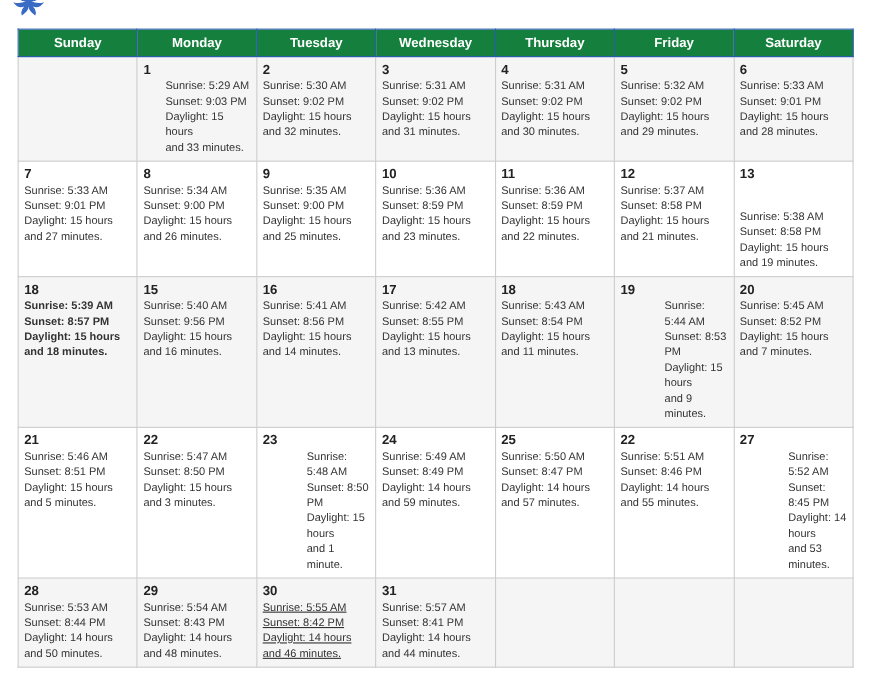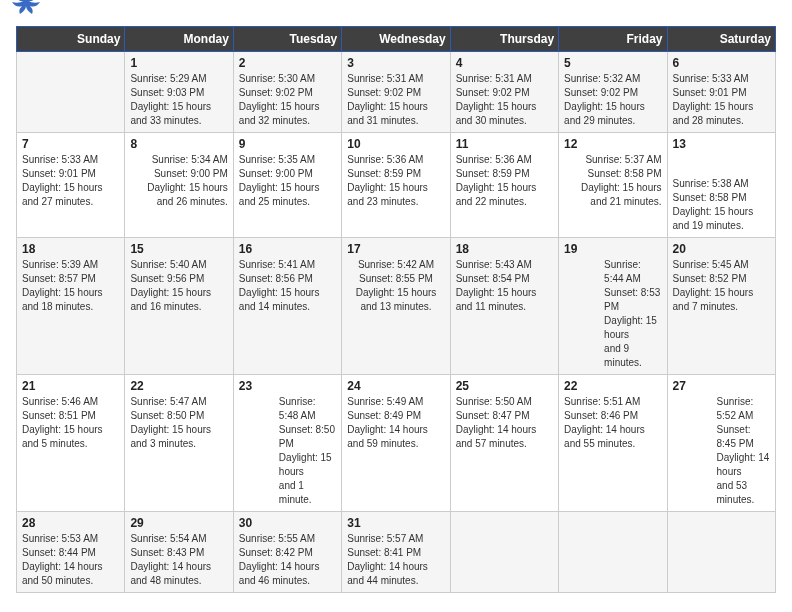--- a/index.html
+++ b/index.html
@@ -32,24 +32,24 @@
     .location {
       font-size: 14px;
       color: #555;
     }
     .calendar {
       width: 100%;
       border-collapse: collapse;
       font-size: 11px;
     }
     .calendar th {
-      background: #404040;
+      background: #15803d;
       color: #fff;
       padding: 5px 4px;
-      text-align: right;
+      text-align: center;
       font-size: 12px;
       font-weight: bold;
       border: 1px solid #2a5ab4;
     }
     .calendar td {
       border: 1px solid #ccc;
       vertical-align: top;
       padding: 4px 5px;
       width: 108px;
       min-height: 80px;
@@ -105,21 +105,21 @@
         <th>Thursday</th>
         <th>Friday</th>
         <th>Saturday</th>
       </tr>
   </thead>
   <tbody id="calendar-body">
   <tr class="row-shaded">
         <td class="empty-cell"></td>
         <td>
           <span class="day-number">1</span>
-          <div class="day-info" style="white-space: pre-line;">Sunrise: 5:29 AM
+          <div class="day-info" style="white-space: pre-line; margin-left: 20px;">Sunrise: 5:29 AM
 Sunset: 9:03 PM
 Daylight: 15 hours
 and 33 minutes.</div>
         </td>
         <td>
           <span class="day-number">2</span>
           <div class="day-info" style="white-space: pre-line;">Sunrise: 5:30 AM
 Sunset: 9:02 PM
 Daylight: 15 hours
 and 32 minutes.</div>
@@ -156,21 +156,21 @@
       <tr>
         <td>
           <span class="day-number">7</span>
           <div class="day-info" style="white-space: pre-line;">Sunrise: 5:33 AM
 Sunset: 9:01 PM
 Daylight: 15 hours
 and 27 minutes.</div>
         </td>
         <td>
           <span class="day-number">8</span>
-          <div class="day-info" style="white-space: pre-line; text-align: right;">Sunrise: 5:34 AM
+          <div class="day-info" style="white-space: pre-line;">Sunrise: 5:34 AM
 Sunset: 9:00 PM
 Daylight: 15 hours
 and 26 minutes.</div>
         </td>
         <td>
           <span class="day-number">9</span>
           <div class="day-info" style="white-space: pre-line;">Sunrise: 5:35 AM
 Sunset: 9:00 PM
 Daylight: 15 hours
 and 25 minutes.</div>
@@ -184,58 +184,58 @@
         </td>
         <td>
           <span class="day-number">11</span>
           <div class="day-info" style="white-space: pre-line;">Sunrise: 5:36 AM
 Sunset: 8:59 PM
 Daylight: 15 hours
 and 22 minutes.</div>
         </td>
         <td>
           <span class="day-number">12</span>
-          <div class="day-info" style="white-space: pre-line; text-align: right;">Sunrise: 5:37 AM
+          <div class="day-info" style="white-space: pre-line;">Sunrise: 5:37 AM
 Sunset: 8:58 PM
 Daylight: 15 hours
 and 21 minutes.</div>
         </td>
         <td>
           <span class="day-number">13</span>
           <div class="day-info" style="white-space: pre-line; margin-top: 26px;">Sunrise: 5:38 AM
 Sunset: 8:58 PM
 Daylight: 15 hours
 and 19 minutes.</div>
         </td>
       </tr>
       <tr class="row-shaded">
         <td>
           <span class="day-number">18</span>
-          <div class="day-info" style="white-space: pre-line;">Sunrise: 5:39 AM
+          <div class="day-info" style="white-space: pre-line; font-weight: bold;">Sunrise: 5:39 AM
 Sunset: 8:57 PM
 Daylight: 15 hours
 and 18 minutes.</div>
         </td>
         <td>
           <span class="day-number">15</span>
           <div class="day-info" style="white-space: pre-line;">Sunrise: 5:40 AM
 Sunset: 9:56 PM
 Daylight: 15 hours
 and 16 minutes.</div>
         </td>
         <td>
           <span class="day-number">16</span>
           <div class="day-info" style="white-space: pre-line;">Sunrise: 5:41 AM
 Sunset: 8:56 PM
 Daylight: 15 hours
 and 14 minutes.</div>
         </td>
         <td>
           <span class="day-number">17</span>
-          <div class="day-info" style="white-space: pre-line; text-align: center;">Sunrise: 5:42 AM
+          <div class="day-info" style="white-space: pre-line;">Sunrise: 5:42 AM
 Sunset: 8:55 PM
 Daylight: 15 hours
 and 13 minutes.</div>
         </td>
         <td>
           <span class="day-number">18</span>
           <div class="day-info" style="white-space: pre-line;">Sunrise: 5:43 AM
 Sunset: 8:54 PM
 Daylight: 15 hours
 and 11 minutes.</div>
@@ -316,21 +316,21 @@
         </td>
         <td>
           <span class="day-number">29</span>
           <div class="day-info" style="white-space: pre-line;">Sunrise: 5:54 AM
 Sunset: 8:43 PM
 Daylight: 14 hours
 and 48 minutes.</div>
         </td>
         <td>
           <span class="day-number">30</span>
-          <div class="day-info" style="white-space: pre-line;">Sunrise: 5:55 AM
+          <div class="day-info" style="white-space: pre-line; text-decoration: underline;">Sunrise: 5:55 AM
 Sunset: 8:42 PM
 Daylight: 14 hours
 and 46 minutes.</div>
         </td>
         <td>
           <span class="day-number">31</span>
           <div class="day-info" style="white-space: pre-line;">Sunrise: 5:57 AM
 Sunset: 8:41 PM
 Daylight: 14 hours
 and 44 minutes.</div>

